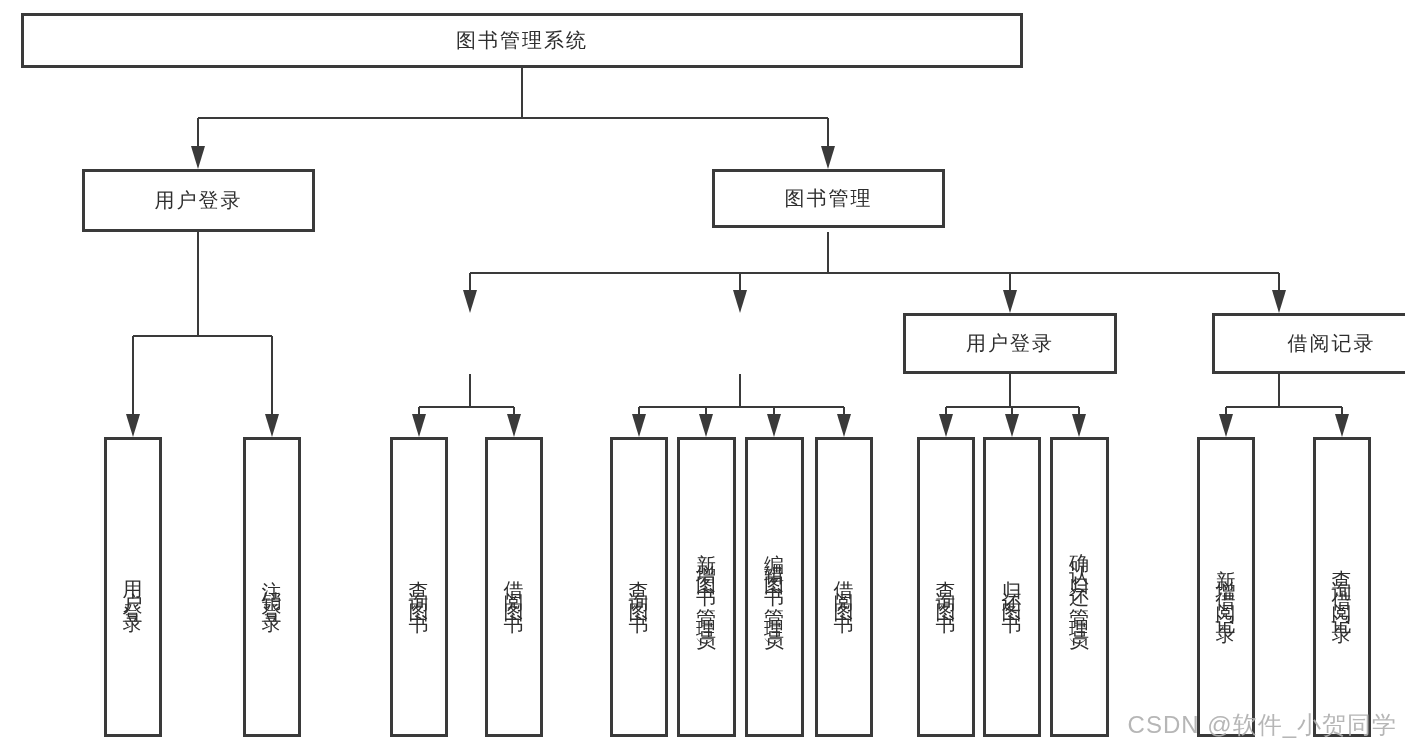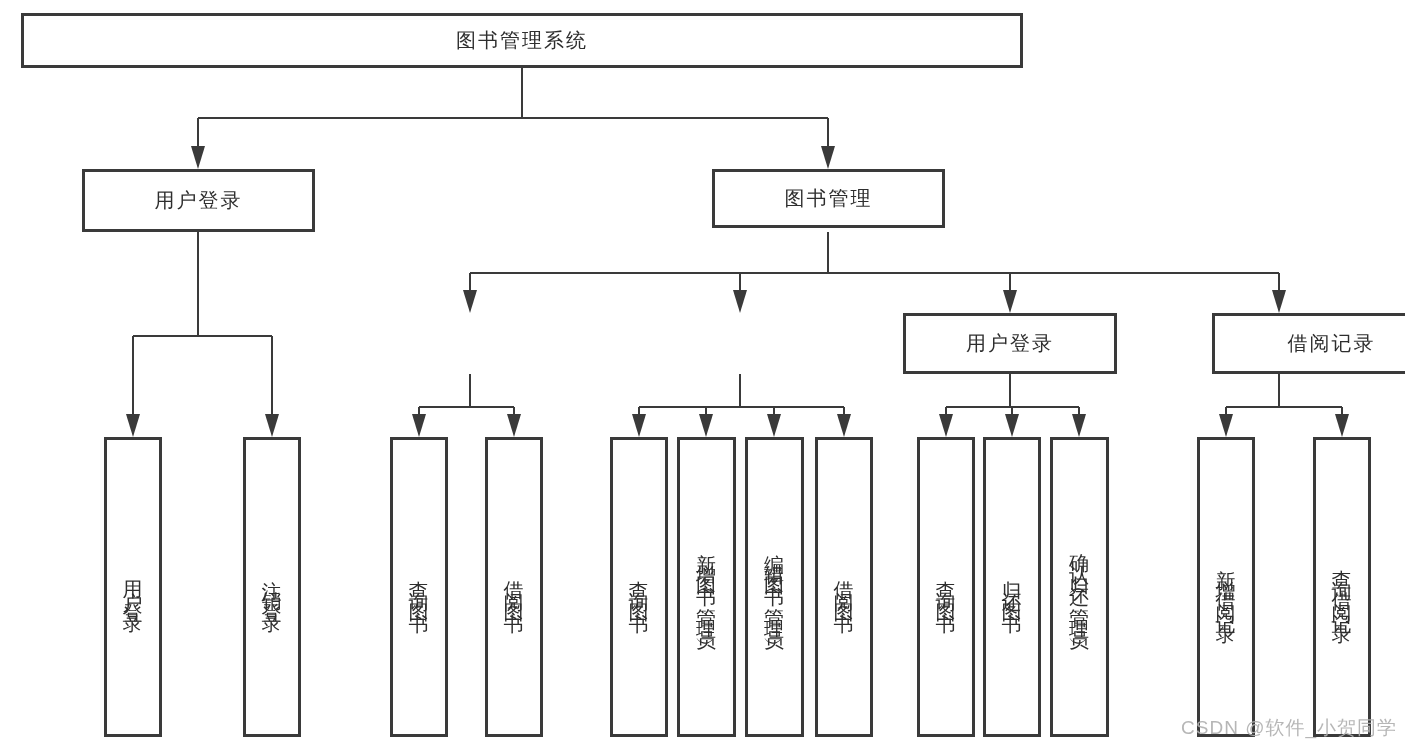--- a/index.html
+++ b/index.html
@@ -18,21 +18,21 @@
     letter-spacing:11px;line-height:1;
   }
   .vl{position:absolute;width:2.5px;margin-left:-1.25px;background:#3a3a3a;}
   .hl{position:absolute;height:2.5px;margin-top:-1.25px;background:#3a3a3a;}
   .ar{
     position:absolute;width:0;height:0;margin-left:-7px;
     border-left:7px solid transparent;border-right:7px solid transparent;
     border-top:23px solid #3a3a3a;
   }
   .watermark{
-    position:absolute;right:8px;bottom:6px;font-size:19px;letter-spacing:1px;
+    position:absolute;right:8px;bottom:6px;font-size:24px;letter-spacing:1px;
     color:rgba(176,176,176,0.92);z-index:10;white-space:nowrap;
   }
 </style>
 </head>
 <body>
 
 <div class="canvas">
 
   <div class="box" style="left:21px;top:13px;width:1002px;height:55px">
     <span class="lbl">图书管理系统</span>

